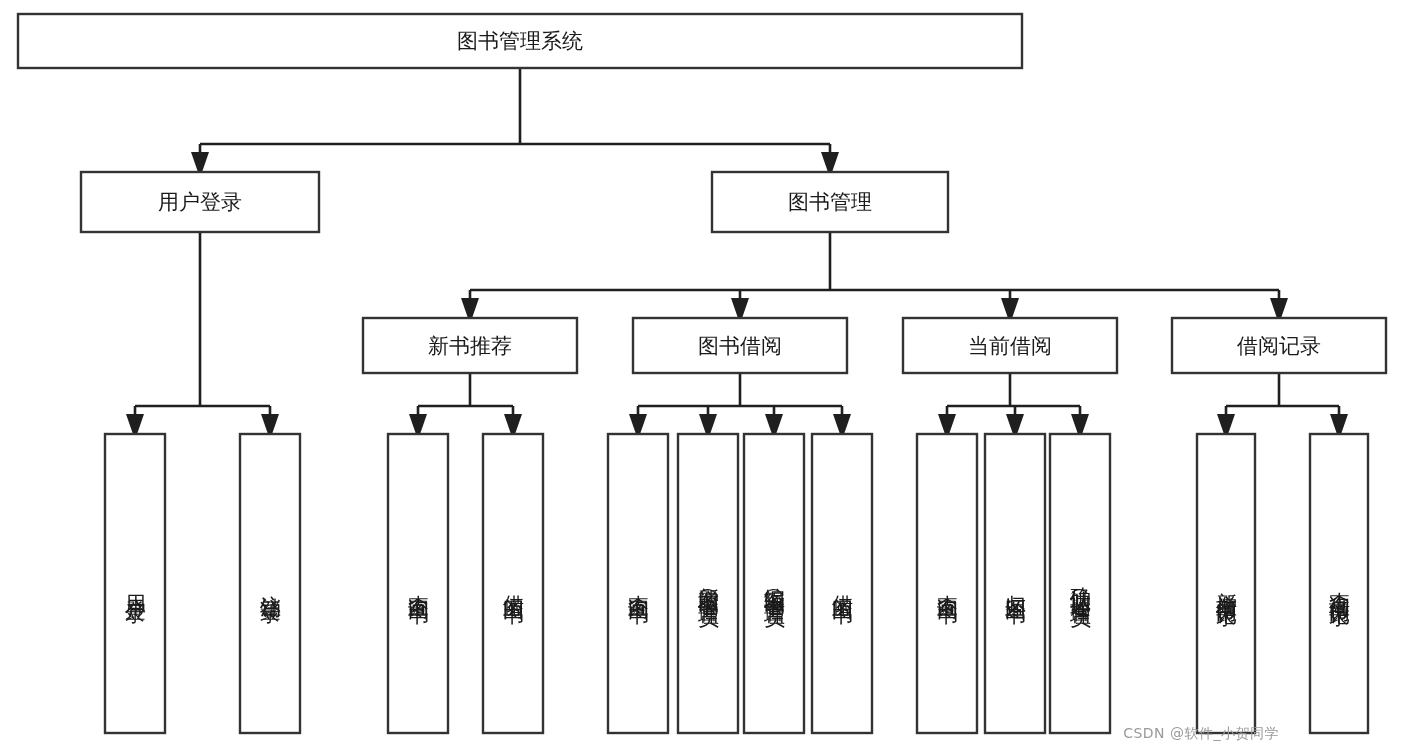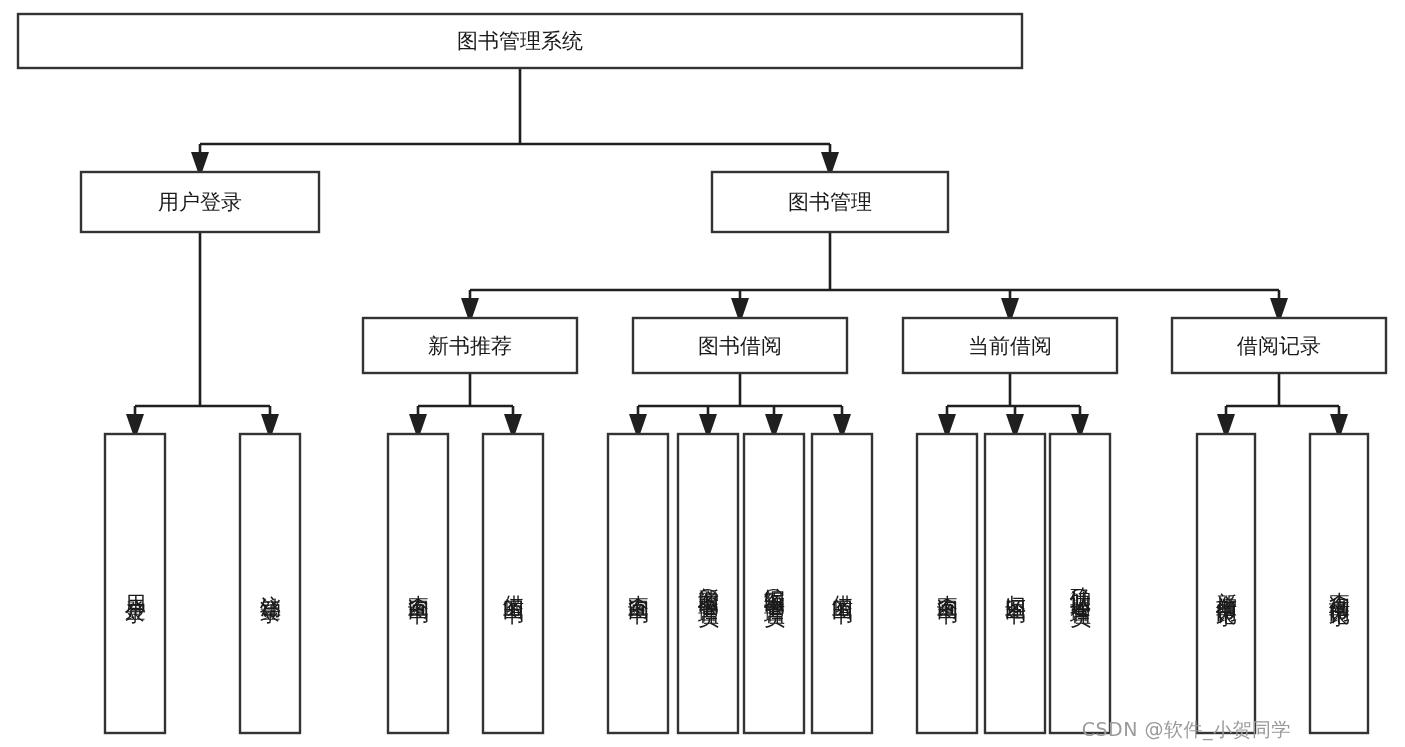--- a/index.html
+++ b/index.html
@@ -62,24 +62,24 @@
   }
   .vlabel-wrap {
     position: absolute;
     display: flex;
     align-items: center;
     justify-content: center;
     pointer-events: none;
   }
   .watermark {
     position: absolute;
-    right: 8px;
+    right: 20px;
     bottom: 4px;
     font-family: "DejaVu Sans", "Liberation Sans", sans-serif;
-    font-size: 19px;
+    font-size: 14px;
     color: #9a9a9a;
     letter-spacing: 0.5px;
     white-space: nowrap;
   }
 </style>
 </head>
 <body>
 
 <div id="diagram-root">
 

